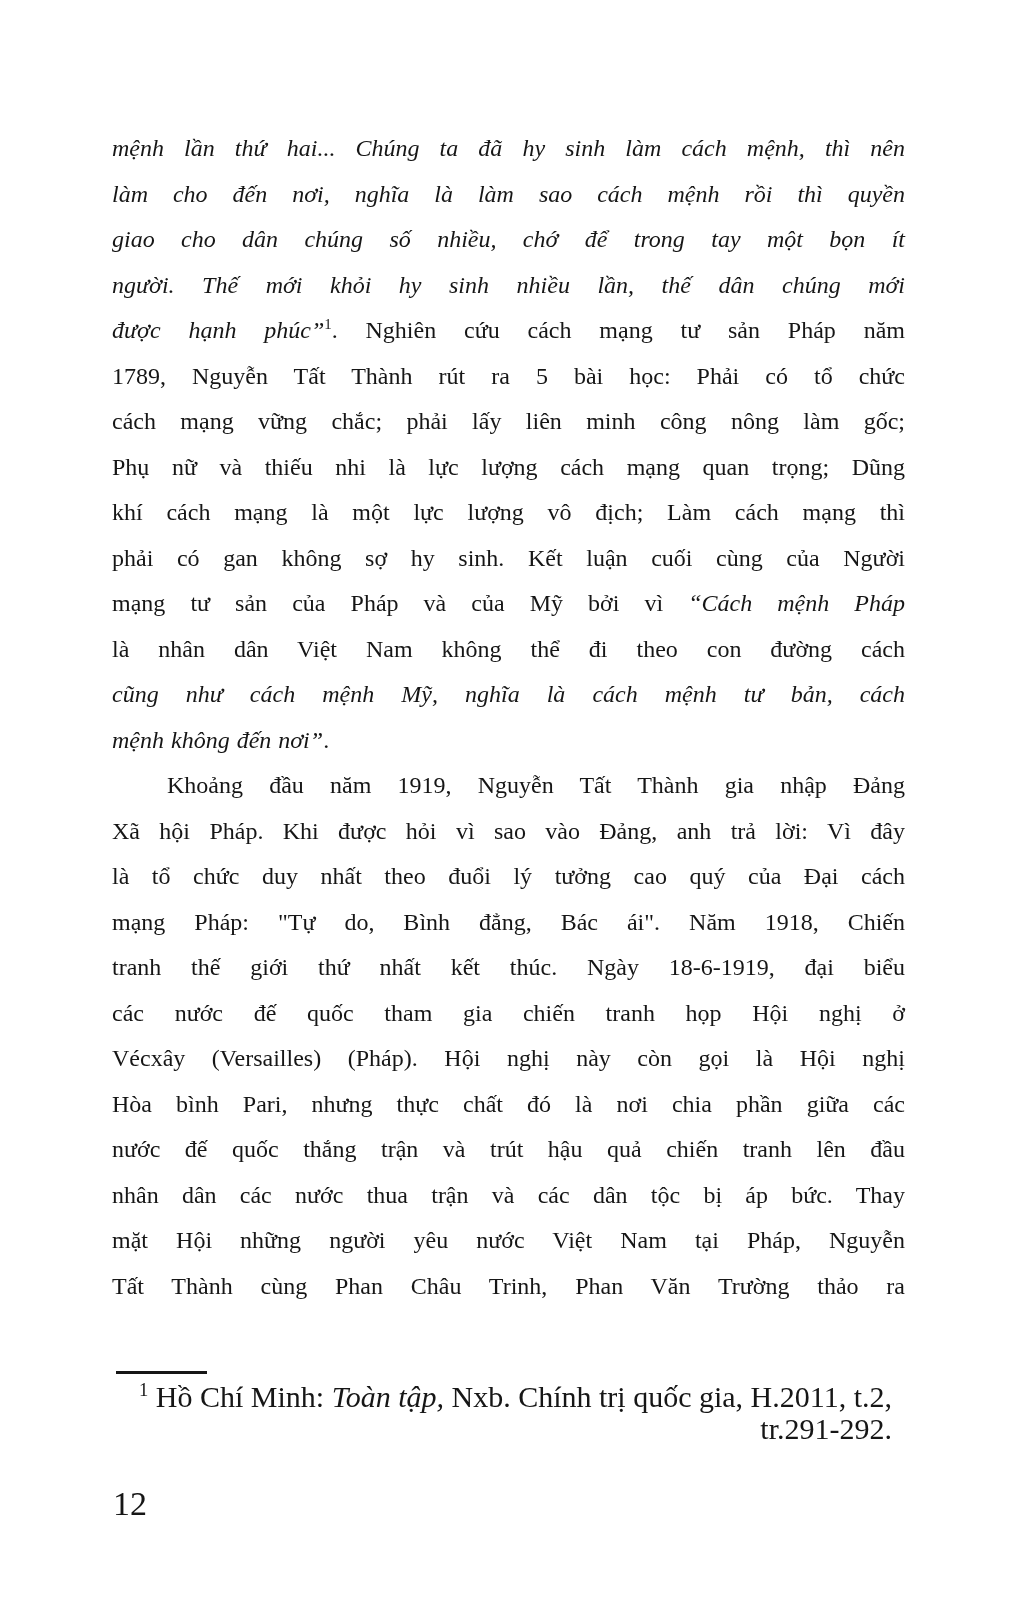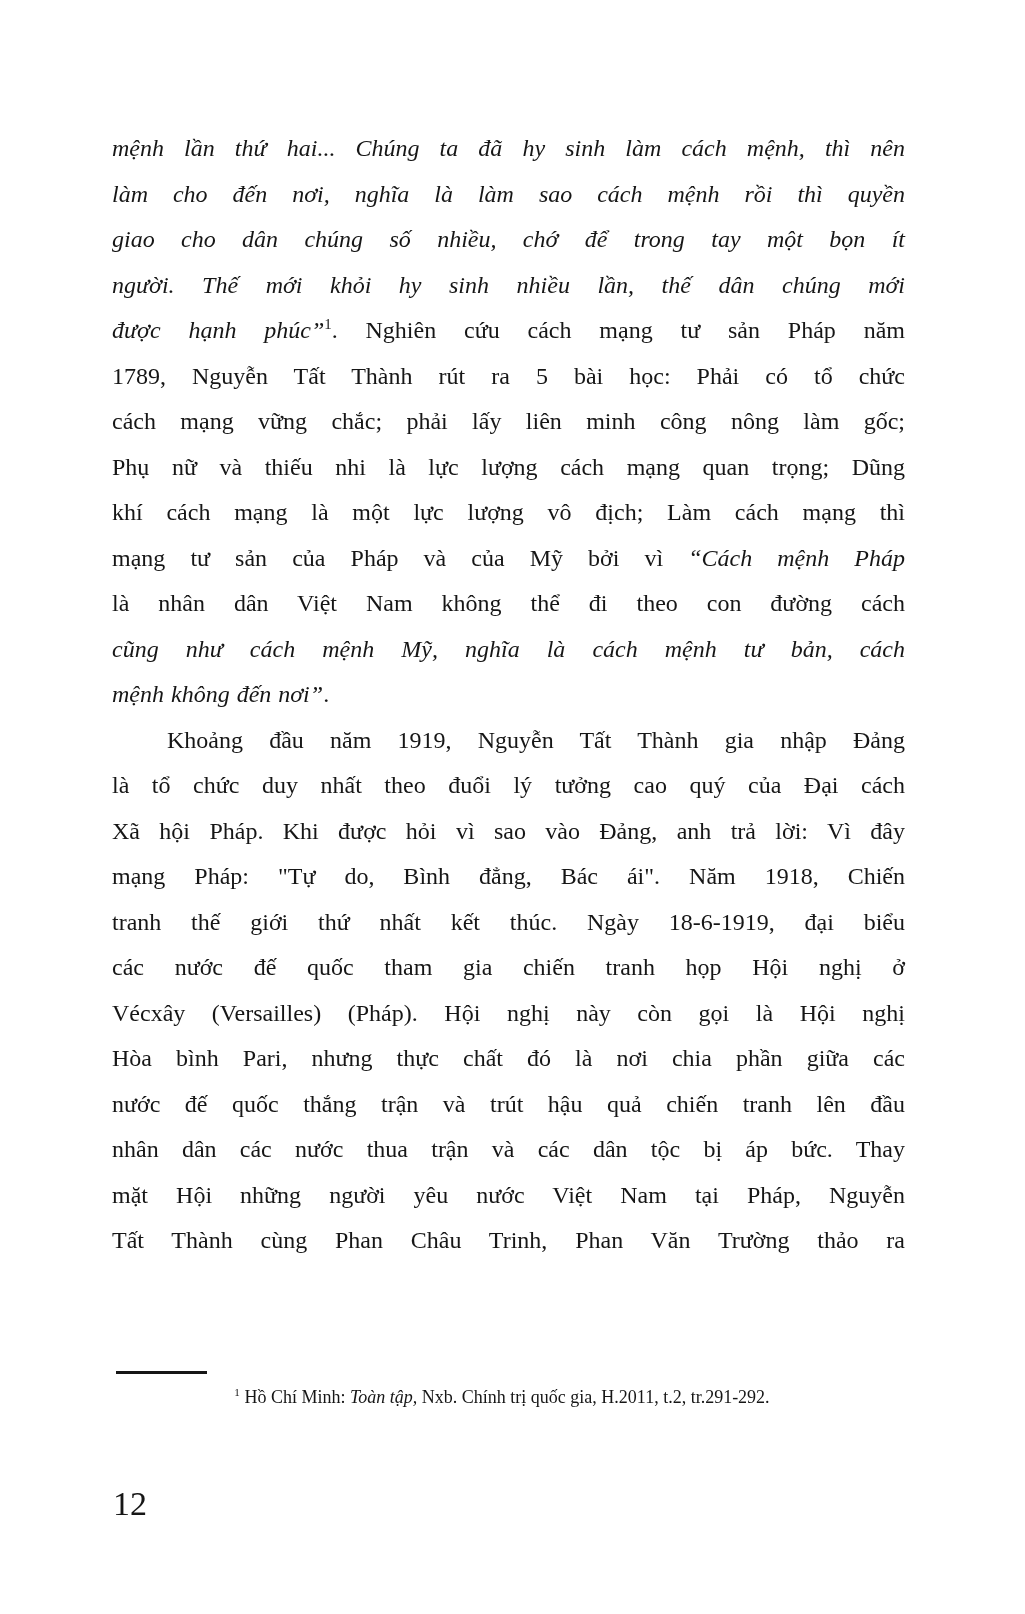--- a/index.html
+++ b/index.html
@@ -50,23 +50,23 @@
     top: 1371px;
     width: 91px;
     height: 3px;
     background: #161616;
   }
   .footnote {
     position: absolute;
     left: 112px;
     top: 1381px;
     width: 780px;
-    font-size: 18px;
+    font-size: 30px;
     line-height: 32px;
-    text-align: center;
+    text-align: right;
   }
   .footnote em {
     font-style: italic;
   }
   .page-number {
     position: absolute;
     left: 113px;
     top: 1450px;
     font-size: 34px;
     line-height: 40px;
@@ -80,27 +80,28 @@
   <div class="body-text" id="body-text">
       <div class="line"><span><em>mệnh lần thứ hai... Chúng ta đã hy sinh làm cách mệnh, thì nên</em></span></div>
       <div class="line"><span><em>làm cho đến nơi, nghĩa là làm sao cách mệnh rồi thì quyền</em></span></div>
       <div class="line"><span><em>giao cho dân chúng số nhiều, chớ để trong tay một bọn ít</em></span></div>
       <div class="line"><span><em>người. Thế mới khỏi hy sinh nhiều lần, thế dân chúng mới</em></span></div>
       <div class="line"><span><em>được hạnh phúc”</em></span><sup class="fn-mark">1</sup><span>. Nghiên cứu cách mạng tư sản Pháp năm</span></div>
       <div class="line"><span>1789, Nguyễn Tất Thành rút ra 5 bài học: Phải có tổ chức</span></div>
       <div class="line"><span>cách mạng vững chắc; phải lấy liên minh công nông làm gốc;</span></div>
       <div class="line"><span>Phụ nữ và thiếu nhi là lực lượng cách mạng quan trọng; Dũng</span></div>
       <div class="line"><span>khí cách mạng là một lực lượng vô địch; Làm cách mạng thì</span></div>
+      <div class="line"><span>phải có gan không sợ hy sinh. Kết luận cuối cùng của Người</span></div>
       <div class="line"><span>mạng tư sản của Pháp và của Mỹ bởi vì </span><span><em>“Cách mệnh Pháp</em></span></div>
       <div class="line"><span>là nhân dân Việt Nam không thể đi theo con đường cách</span></div>
       <div class="line"><span><em>cũng như cách mệnh Mỹ, nghĩa là cách mệnh tư bản, cách</em></span></div>
       <div class="line left"><span><em>mệnh không đến nơi”</em></span><span>.</span></div>
       <div class="line indent"><span>Khoảng đầu năm 1919, Nguyễn Tất Thành gia nhập Đảng</span></div>
+      <div class="line"><span>Xã hội Pháp. Khi được hỏi vì sao vào Đảng, anh trả lời: Vì đây</span></div>
       <div class="line"><span>là tổ chức duy nhất theo đuổi lý tưởng cao quý của Đại cách</span></div>
-      <div class="line"><span>Xã hội Pháp. Khi được hỏi vì sao vào Đảng, anh trả lời: Vì đây</span></div>
       <div class="line"><span>mạng Pháp: "Tự do, Bình đẳng, Bác ái". Năm 1918, Chiến</span></div>
       <div class="line"><span>tranh thế giới thứ nhất kết thúc. Ngày 18-6-1919, đại biểu</span></div>
       <div class="line"><span>các nước đế quốc tham gia chiến tranh họp Hội nghị ở</span></div>
       <div class="line"><span>Vécxây (Versailles) (Pháp). Hội nghị này còn gọi là Hội nghị</span></div>
       <div class="line"><span>Hòa bình Pari, nhưng thực chất đó là nơi chia phần giữa các</span></div>
       <div class="line"><span>nước đế quốc thắng trận và trút hậu quả chiến tranh lên đầu</span></div>
       <div class="line"><span>nhân dân các nước thua trận và các dân tộc bị áp bức. Thay</span></div>
       <div class="line"><span>mặt Hội những người yêu nước Việt Nam tại Pháp, Nguyễn</span></div>
       <div class="line"><span>Tất Thành cùng Phan Châu Trinh, Phan Văn Trường thảo ra</span></div>
     </div>

